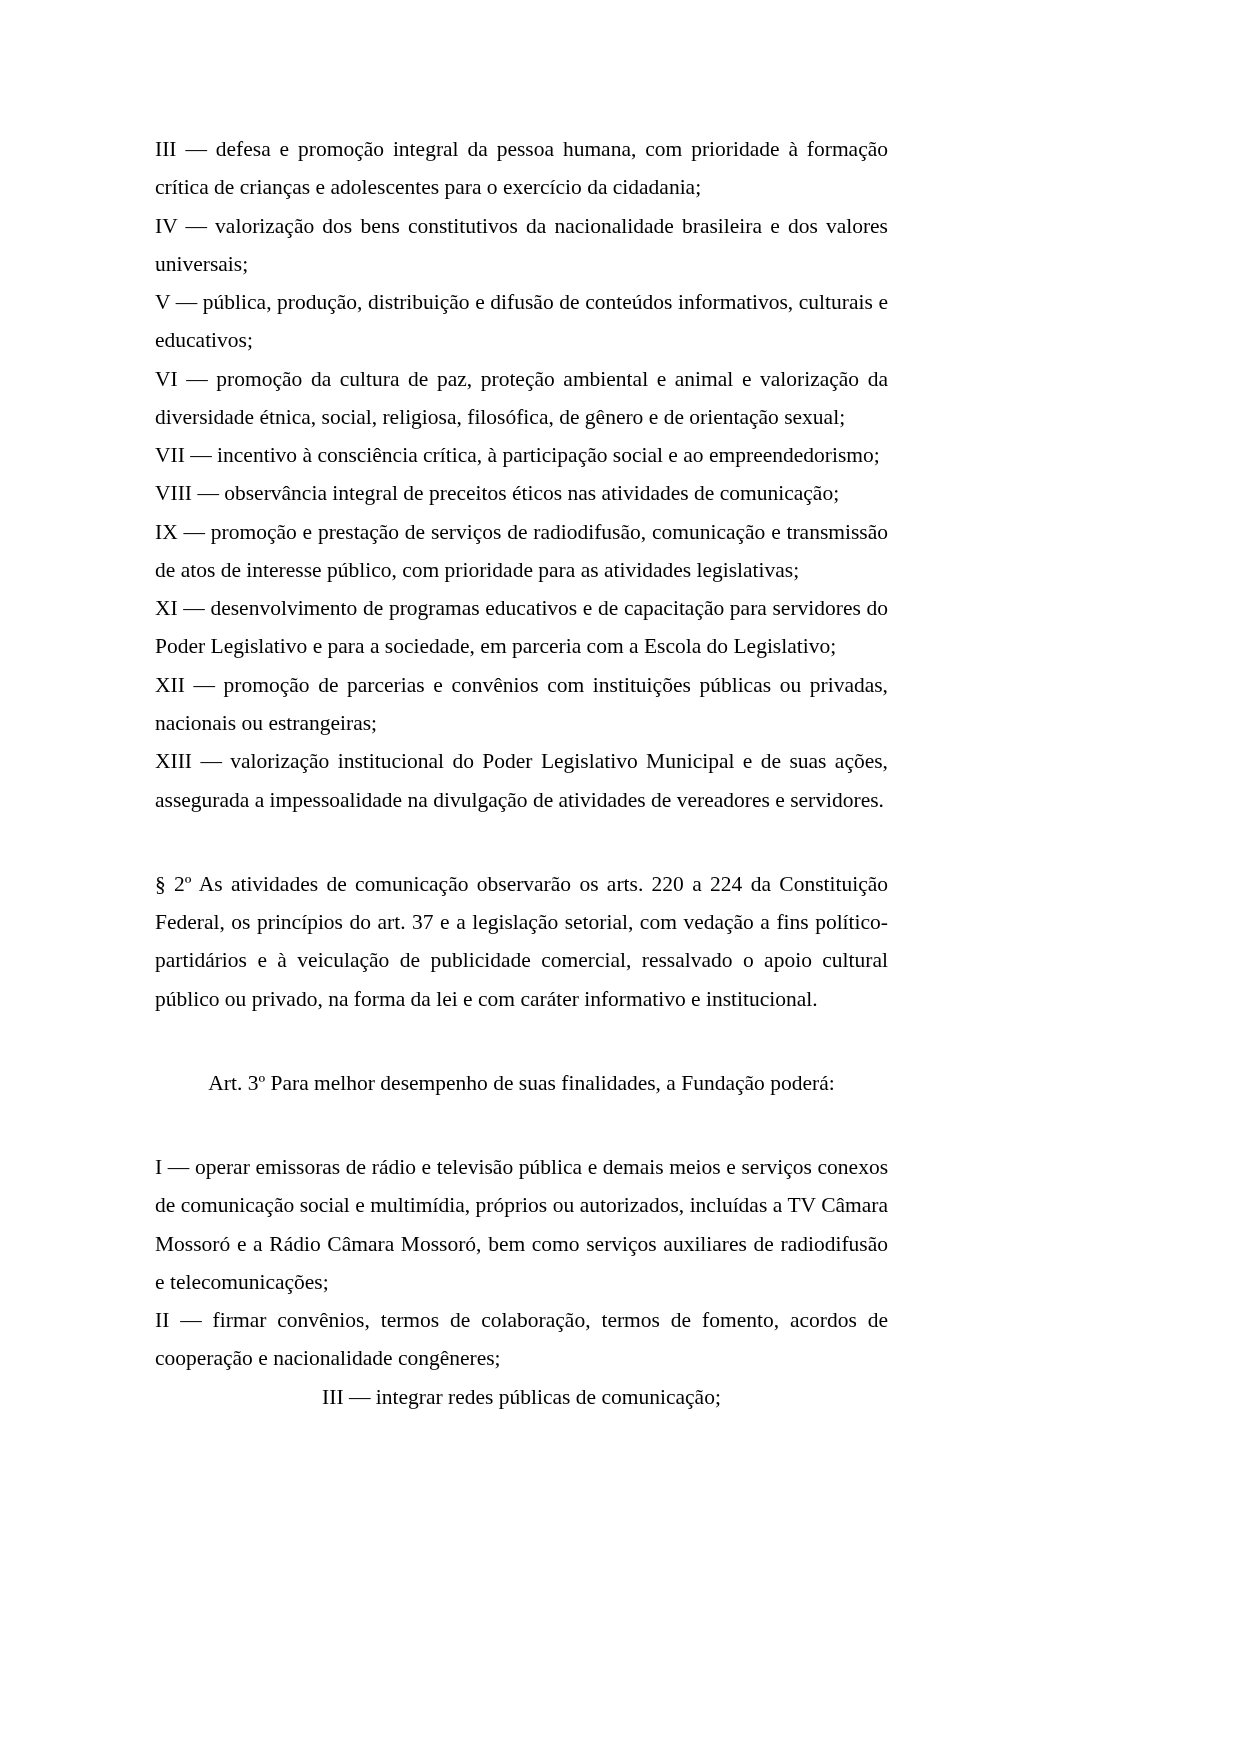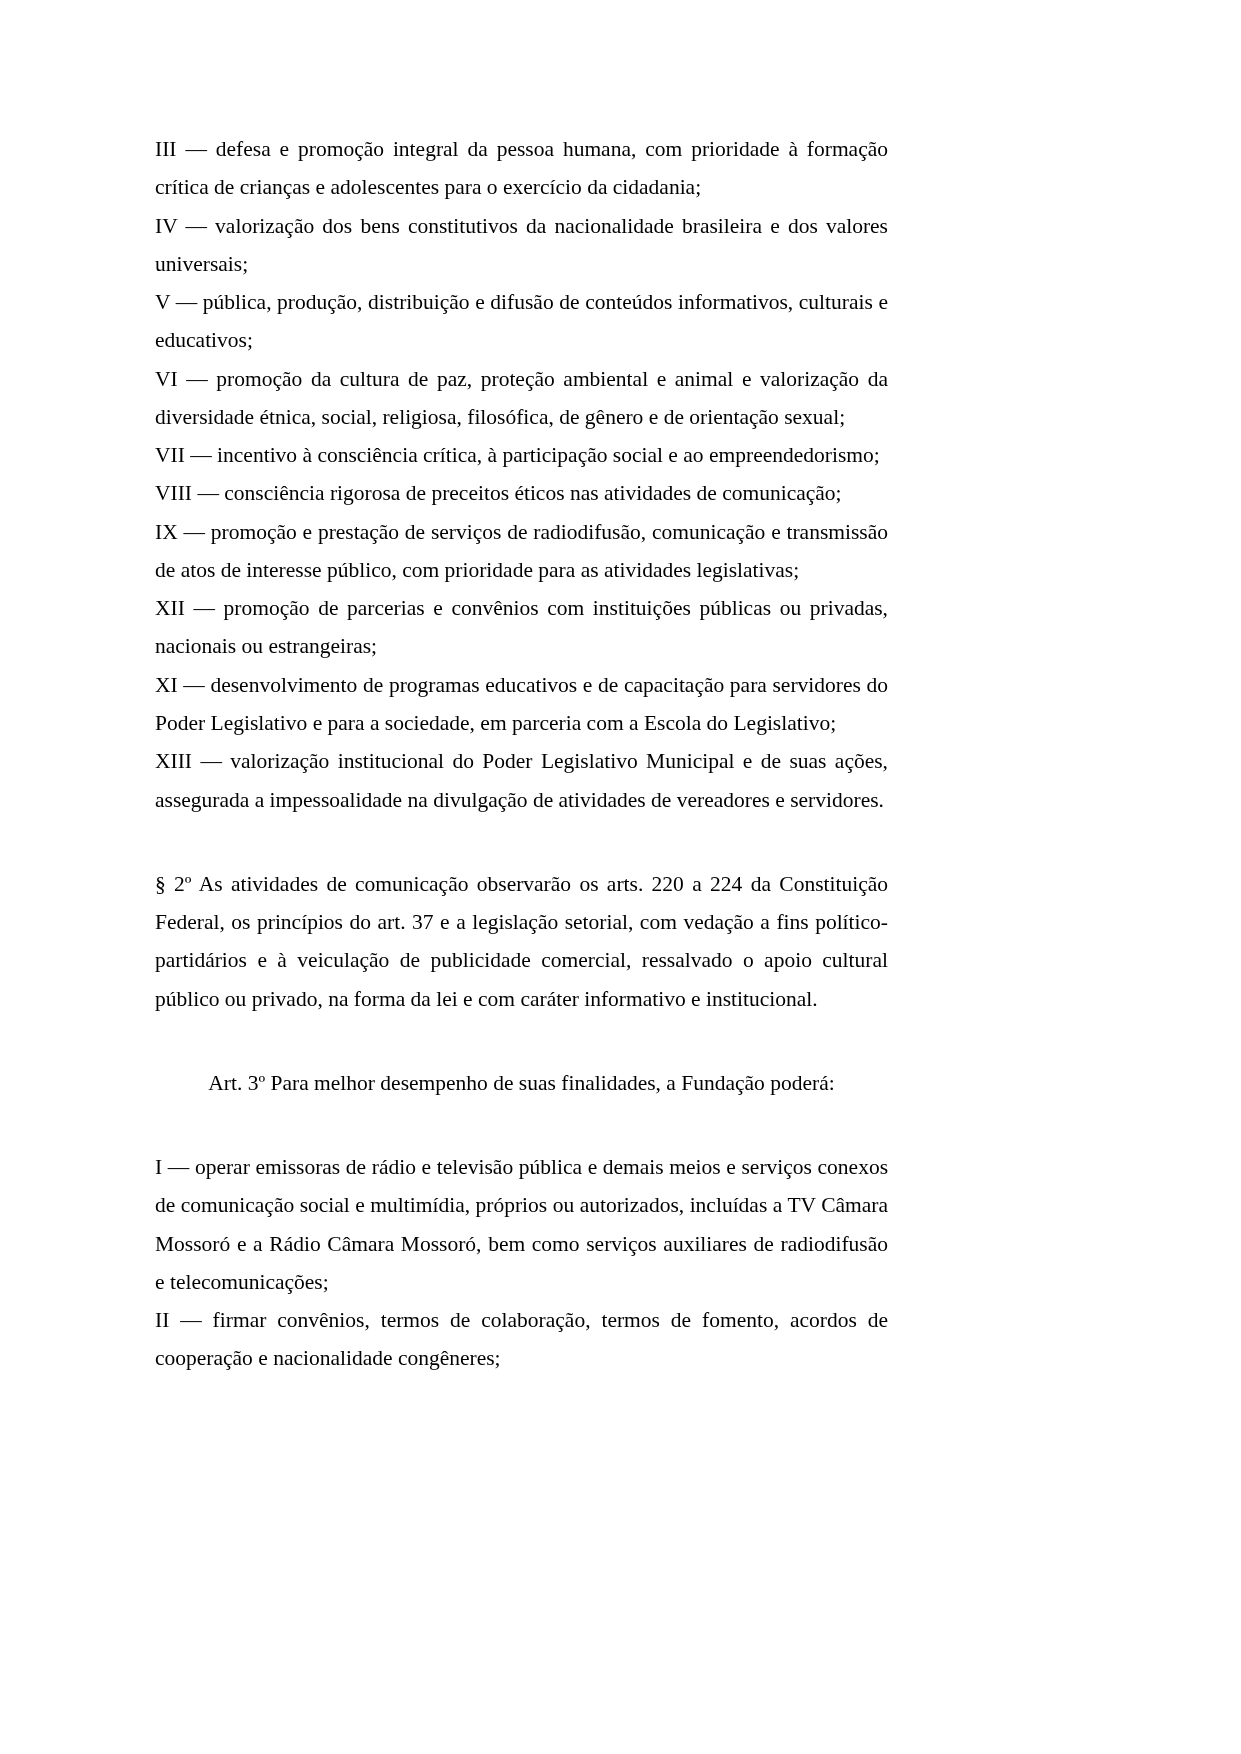--- a/index.html
+++ b/index.html
@@ -39,27 +39,28 @@
 <body>
 
 <div class="page">
   <div class="doc-body">
 
     <p class="para">III — defesa e promoção integral da pessoa humana, com prioridade à formação crítica de crianças e adolescentes para o exercício da cidadania;</p>
     <p class="para">IV — valorização dos bens constitutivos da nacionalidade brasileira e dos valores universais;</p>
     <p class="para">V — pública, produção, distribuição e difusão de conteúdos informativos, culturais e educativos;</p>
     <p class="para">VI — promoção da cultura de paz, proteção ambiental e animal e valorização da diversidade étnica, social, religiosa, filosófica, de gênero e de orientação sexual;</p>
     <p class="para">VII — incentivo à consciência crítica, à participação social e ao empreendedorismo;</p>
-    <p class="para">VIII — consciência rigorosa de preceitos éticos nas atividades de comunicação;</p>
+    <p class="para">VIII — observância integral de preceitos éticos nas atividades de comunicação;</p>
     <p class="para">IX — promoção e prestação de serviços de radiodifusão, comunicação e transmissão de atos de interesse público, com prioridade para as atividades legislativas;</p>
+    <p class="para">XI — desenvolvimento de programas educativos e de capacitação para servidores do Poder Legislativo e para a sociedade, em parceria com a Escola do Legislativo;</p>
     <p class="para">XII — promoção de parcerias e convênios com instituições públicas ou privadas, nacionais ou estrangeiras;</p>
-    <p class="para">XI — desenvolvimento de programas educativos e de capacitação para servidores do Poder Legislativo e para a sociedade, em parceria com a Escola do Legislativo;</p>
     <p class="para">XIII — valorização institucional do Poder Legislativo Municipal e de suas ações, assegurada a impessoalidade na divulgação de atividades de vereadores e servidores.</p>
 
     <p class="para spaced-before">§ 2º As atividades de comunicação observarão os arts. 220 a 224 da Constituição Federal, os princípios do art. 37 e a legislação setorial, com vedação a fins político-partidários e à veiculação de publicidade comercial, ressalvado o apoio cultural público ou privado, na forma da lei e com caráter informativo e institucional.</p>
 
     <p class="para spaced-before last-left">Art. 3º Para melhor desempenho de suas finalidades, a Fundação poderá:</p>
 
     <p class="para spaced-before">I — operar emissoras de rádio e televisão pública e demais meios e serviços conexos de comunicação social e multimídia, próprios ou autorizados, incluídas a TV Câmara Mossoró e a Rádio Câmara Mossoró, bem como serviços auxiliares de radiodifusão e telecomunicações;</p>
     <p class="para">II — firmar convênios, termos de colaboração, termos de fomento, acordos de cooperação e nacionalidade congêneres;</p>
+    <p class="para last-left">III — integrar redes públicas de comunicação;</p>
 
   </div>
 </div>
 
 </body></html>

